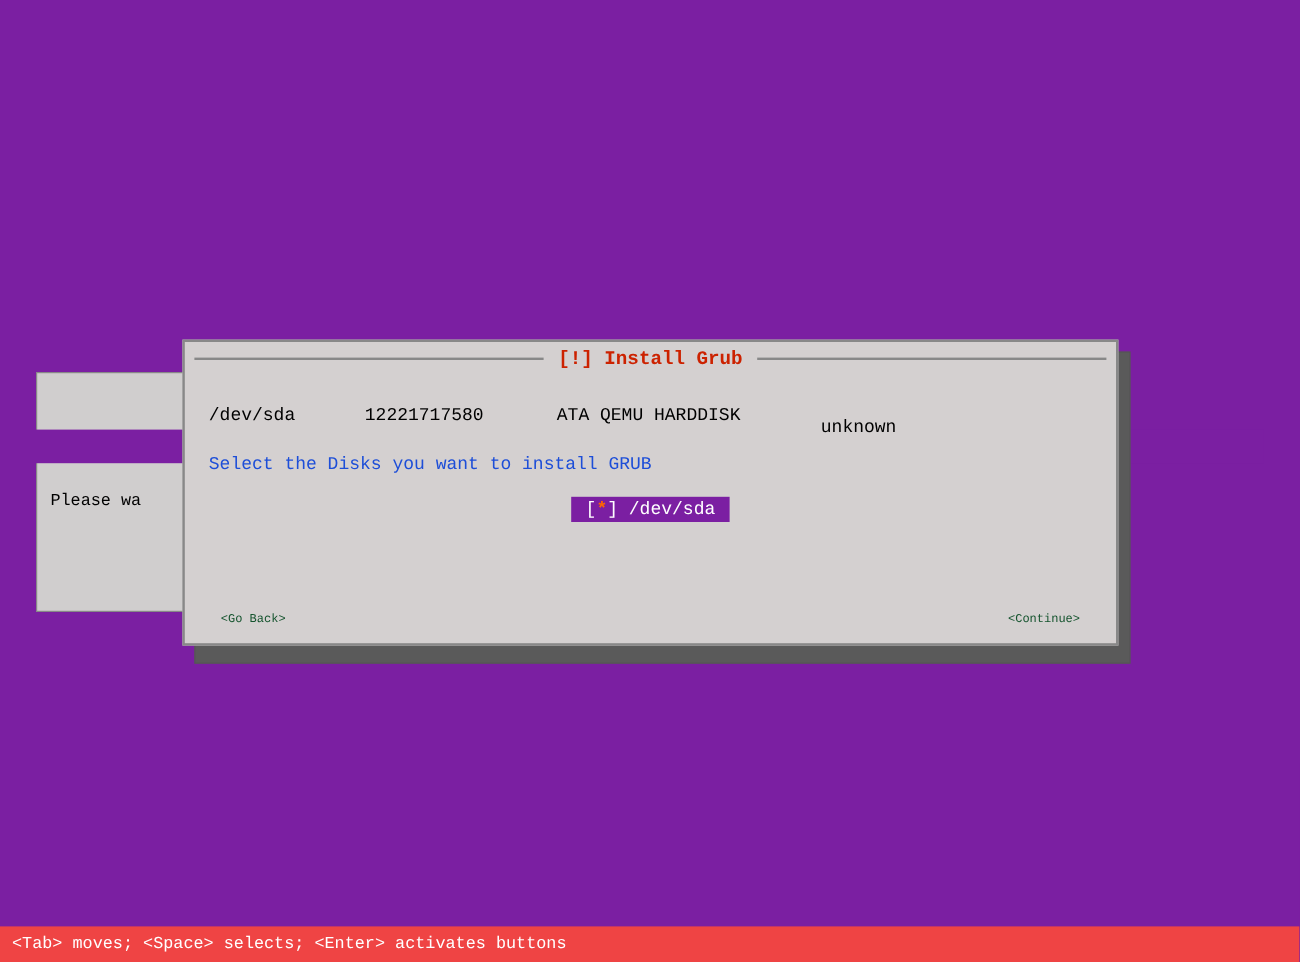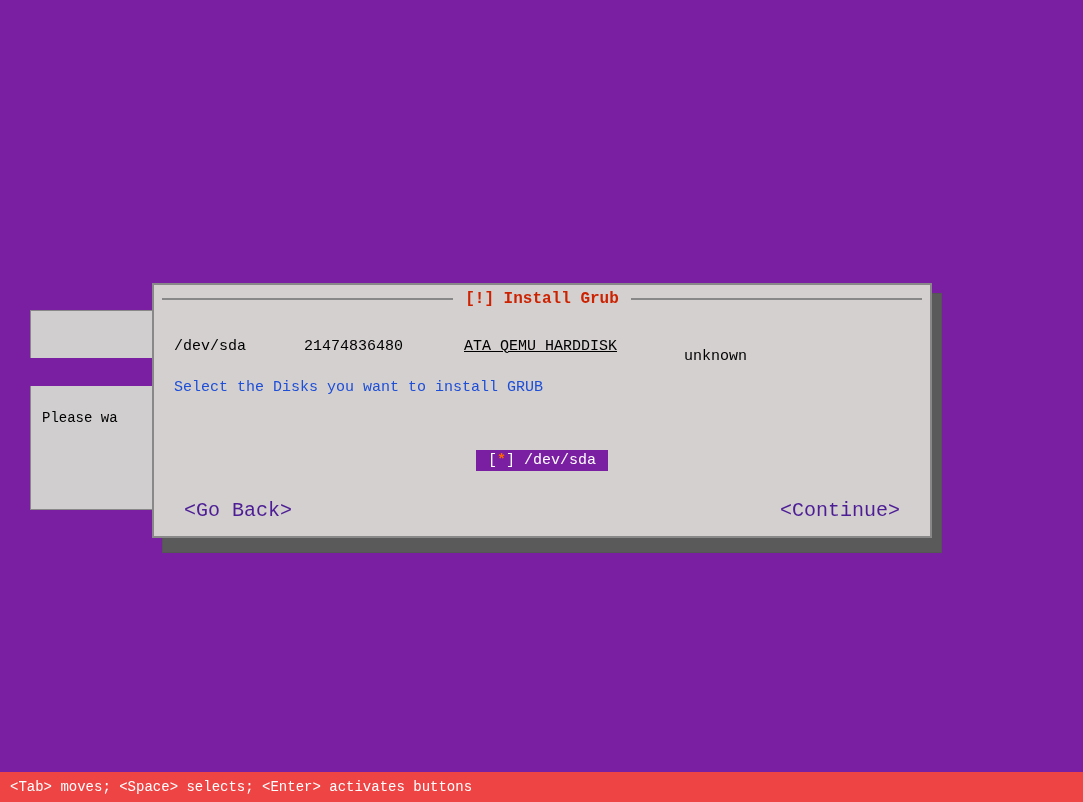--- a/index.html
+++ b/index.html
@@ -122,21 +122,21 @@
       font-family: 'Courier New', Courier, monospace;
       margin-bottom: 14px;
     }
 
     .disk-info-row span {
       display: inline-block;
     }
 
     .disk-dev { min-width: 130px; }
     .disk-size { min-width: 160px; }
-    .disk-model { min-width: 220px; text-decoration: underline; }
+    .disk-model { min-width: 220px; }
     .disk-type { min-width: 100px; margin-top: 21px; }
 
     .select-label {
       font-size: 15px;
       color: #1d4ed8;
       font-family: 'Courier New', Courier, monospace;
       margin-bottom: 18px;
     }
 
     
@@ -148,21 +148,20 @@
     }
 
     .checkbox-selected {
       background-color: #7b1fa2;
       color: #fff;
       font-family: 'Courier New', Courier, monospace;
       font-size: 15px;
       padding: 2px 12px;
       display: inline-block;
       cursor: pointer;
-      margin-top: 36px;
     }
 
     .checkbox-bracket {
       color: #fff;
     }
 
     .checkbox-star {
       color: #ff6600;
       font-weight: bold;
     }
@@ -174,22 +173,22 @@
       left: 0;
       right: 0;
       display: flex;
       align-items: center;
       justify-content: space-between;
       padding: 0 30px;
     }
 
     .dialog-button {
       font-family: 'Courier New', Courier, monospace;
-      font-size: 20px;
-      color: #4c1d95;
+      font-size: 10px;
+      color: #14532d;
       background: none;
       border: none;
       cursor: pointer;
       padding: 0;
     }
 
     
     .status-bar {
       position: absolute;
       bottom: 0;
@@ -224,21 +223,21 @@
   <div class="dialog-title-bar">
     <div class="dialog-title-line"></div>
     <span class="dialog-title-text">[!] Install Grub</span>
     <div class="dialog-title-line"></div>
   </div>
 
   <div class="dialog-content">
 
     <div class="disk-info-row">
       <span class="disk-dev">/dev/sda</span>
-      <span class="disk-size">21474836480</span>
+      <span class="disk-size">12221717580</span>
       <span class="disk-model">ATA QEMU HARDDISK</span>
       <span class="disk-type">unknown</span>
     </div>
 
     <div class="select-label">Select the Disks you want to install GRUB</div>
 
     <div class="checkbox-option">
       <span class="checkbox-selected">
         <span class="checkbox-bracket">[</span><span class="checkbox-star">*</span><span class="checkbox-bracket">]</span><span>  /dev/sda</span>
       </span>

